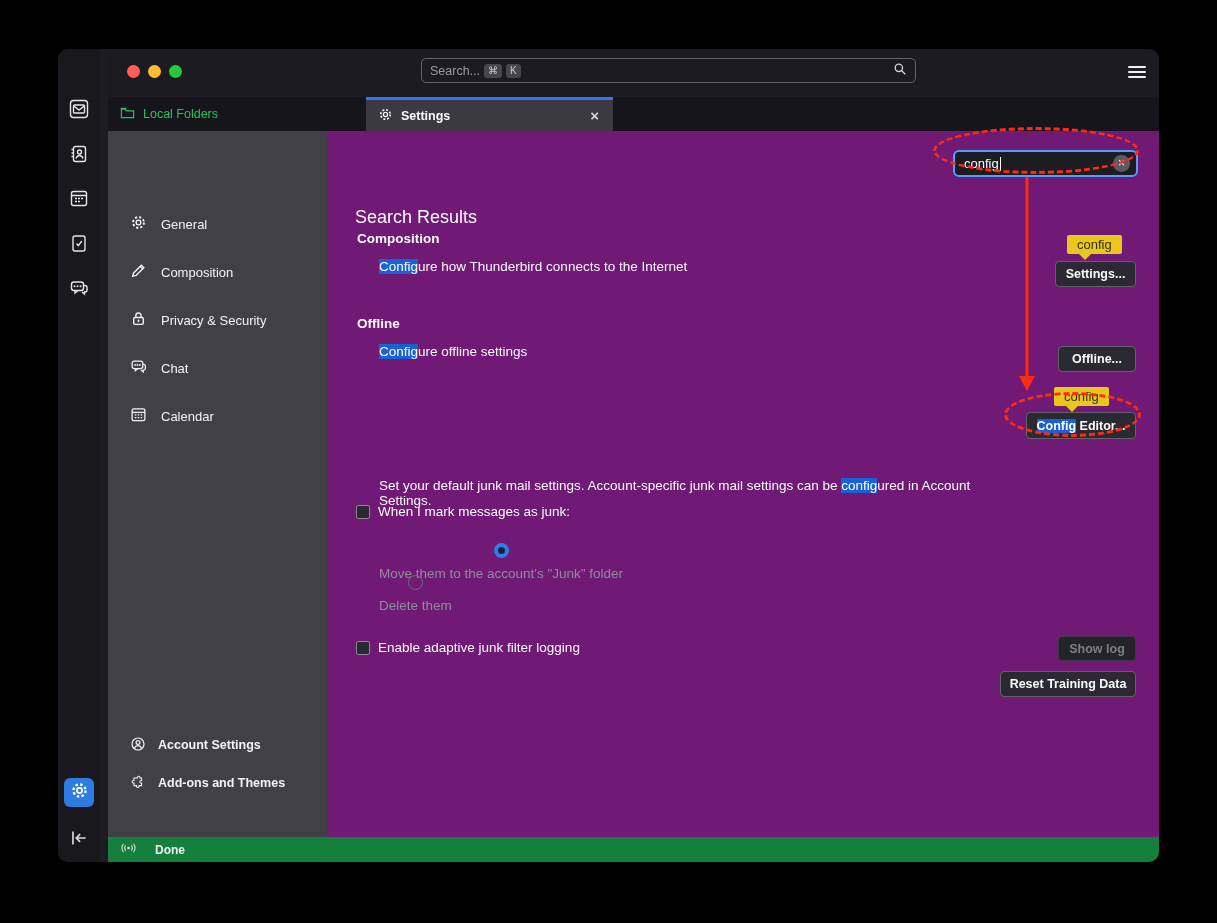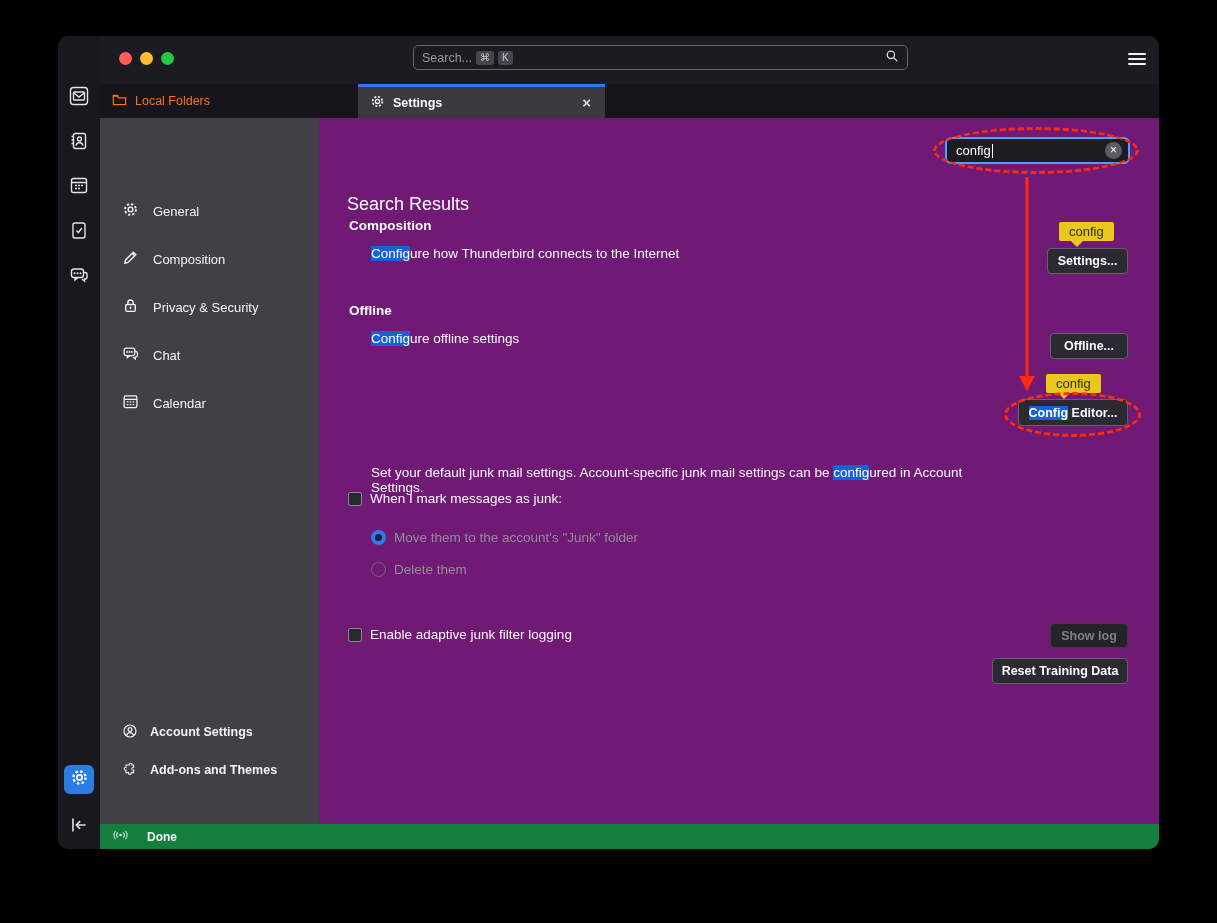--- a/index.html
+++ b/index.html
@@ -1,38 +1,38 @@
 <!DOCTYPE html>
 <html><head>
 <meta charset="utf-8">
 <style>
   html,body{margin:0;padding:0;background:#000;}
   *{box-sizing:border-box;font-family:"Liberation Sans","DejaVu Sans",sans-serif;}
   #stage{position:relative;width:1217px;height:923px;background:#000;overflow:hidden;}
-  .window{position:absolute;left:58px;top:36px;width:1101px;height:813px;border-radius:10px;overflow:hidden;display:flex;background:#1d1c23;}
+  .window{position:absolute;left:58px;top:49px;width:1101px;height:813px;border-radius:10px;overflow:hidden;display:flex;background:#1d1c23;gap:8px;}
   
   .rail{width:42px;background:#19181d;position:relative;flex:none;}
   .rail-ic{position:absolute;left:11px;width:20px;height:20px;color:#e6e6ea;}
   .rail-ic svg{width:20px;height:20px;display:block;}
   .rail-gear-btn{position:absolute;left:6px;top:729px;width:30px;height:29px;background:#2d7ce1;border-radius:6px;color:#fff;display:flex;align-items:center;justify-content:center;}
   .rail-gear-btn svg{width:19px;height:19px;}
   .rail-collapse{position:absolute;left:10px;top:778px;width:22px;height:22px;color:#dcdce1;}
   
   .main{flex:1;display:flex;flex-direction:column;position:relative;}
   .toolbar{height:48px;background:#1c1b22;position:relative;flex:none;}
   .tl{position:absolute;top:16px;width:13px;height:13px;border-radius:50%;}
   .searchbox{position:absolute;left:313px;top:9px;width:495px;height:25px;border:1px solid#66656d;border-radius:5px;display:flex;align-items:center;padding:0 8px;color:#9a99a1;font-size:12.5px;}
   .searchbox .grow{flex:1;}
   .kbd{background:#47464e;color:#c9c9cf;border-radius:3px;font-size:10px;padding:1px 4px;margin-left:4px;line-height:12px;}
   .mag{color:#d5d5da;margin-left:6px;}
   .hamburger{position:absolute;right:12px;top:14px;width:20px;height:18px;color:#f0f0f3;display:flex;flex-direction:column;justify-content:space-between;padding:3px 1px;}
   .hamburger i{display:block;height:1.6px;background:currentColor;border-radius:1px;}
   
   .tabbar{height:34px;background:#16151b;position:relative;flex:none;}
-  .tab{position:absolute;top:0;height:34px;display:flex;align-items:center;gap:8px;padding:0 12px;color:#f97316;font-size:12.5px;}
+  .tab{position:absolute;top:0;height:34px;display:flex;align-items:center;gap:8px;padding:0 12px;color:#22c55e;font-size:12.5px;}
   .tab svg{width:15px;height:15px;flex:none;}
   .tab.active{background:#3b3a41;color:#fbfbfe;border-top:3px solid #3275f4;font-weight:700;}
   .tab .close{margin-left:auto;color:#d7d7dc;font-size:15px;line-height:15px;padding:0 2px;}
   
   .bodyrow{flex:1;display:flex;min-height:0;}
   .sidenav{width:219px;background:#414046;position:relative;flex:none;}
   .navitem{position:absolute;left:0;width:100%;height:34px;display:flex;align-items:center;gap:14px;padding-left:22px;color:#f3f3f6;font-size:13px;font-weight:500;}
   .navitem svg{width:17px;height:17px;flex:none;}
   .footitem{position:absolute;left:0;width:100%;height:30px;display:flex;align-items:center;gap:12px;padding-left:22px;color:#f3f3f6;font-size:12.5px;font-weight:600;}
   .footitem svg{width:16px;height:16px;flex:none;}
@@ -44,21 +44,21 @@
   .h1{position:absolute;left:28px;top:76px;font-size:18px;font-weight:400;}
   .h2{position:absolute;left:30px;font-size:13.5px;font-weight:700;}
   .line{position:absolute;left:28px;font-size:13.5px;padding-left:24px;}
   .hl{background:#1961d9;color:#fff;}
   .btn{position:absolute;background:#2b2a32;border:1px solid #63626b;border-radius:4px;color:#fbfbfe;font-size:12.5px;font-weight:600;display:flex;align-items:center;justify-content:center;}
   .btn.disabled{background:#242329;border-color:#3c3b43;color:#7f7e87;}
   .tooltip{position:absolute;background:#e9c71d;color:#34300a;font-size:13px;font-weight:500;padding:2px 10px;border-radius:2px;}
   .tooltip::after{content:"";position:absolute;left:12px;bottom:-6px;border:6px solid transparent;border-top-color:#e9c71d;border-bottom:0;}
   .cbrow{position:absolute;display:flex;align-items:center;gap:8px;font-size:13.5px;color:#fbfbfe;}
   .cb{width:14px;height:14px;border:1px solid #8a8991;border-radius:2px;background:#2a2930;flex:none;}
-  .radiorow{position:absolute;display:flex;align-items:center;gap:8px;font-size:13.5px;color:#8f8e97;}
+  .radiorow{position:absolute;display:flex;align-items:center;gap:8px;font-size:13.5px;color:#8f8e97;flex-direction:column;}
   .radio{width:15px;height:15px;border-radius:50%;flex:none;}
   .radio.on{border:4.5px solid #2e7de9;background:#14233c;}
   .radio.off{border:1.5px solid #6e6d76;background:transparent;}
   
   .statusbar{height:25px;background:#15803d;flex:none;display:flex;align-items:center;gap:18px;padding-left:12px;color:#f0f0f3;font-size:12px;font-weight:600;}
   .statusbar svg{width:17px;height:14px;color:#dcdce1;}
   
   .annot{position:absolute;pointer-events:none;}
   .ellipse{border:3px dashed #ff2b10;border-radius:50%;}
   svg.arrow{overflow:visible;}

